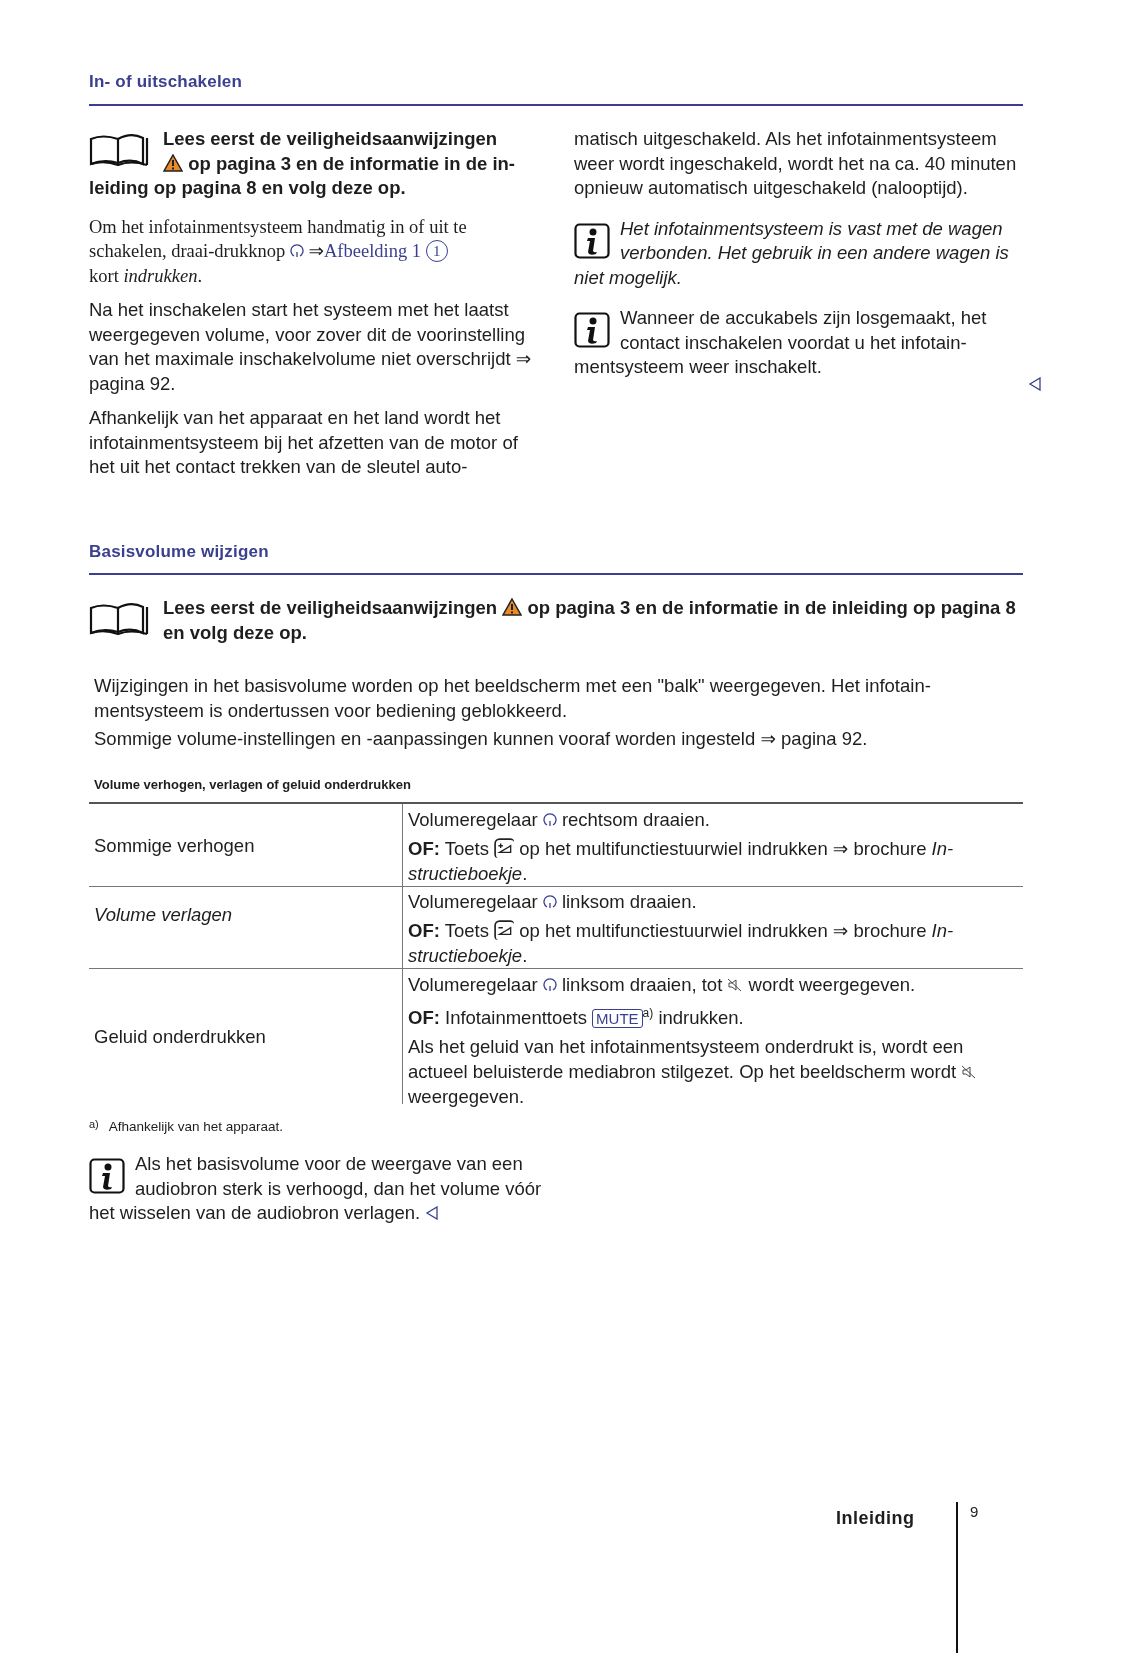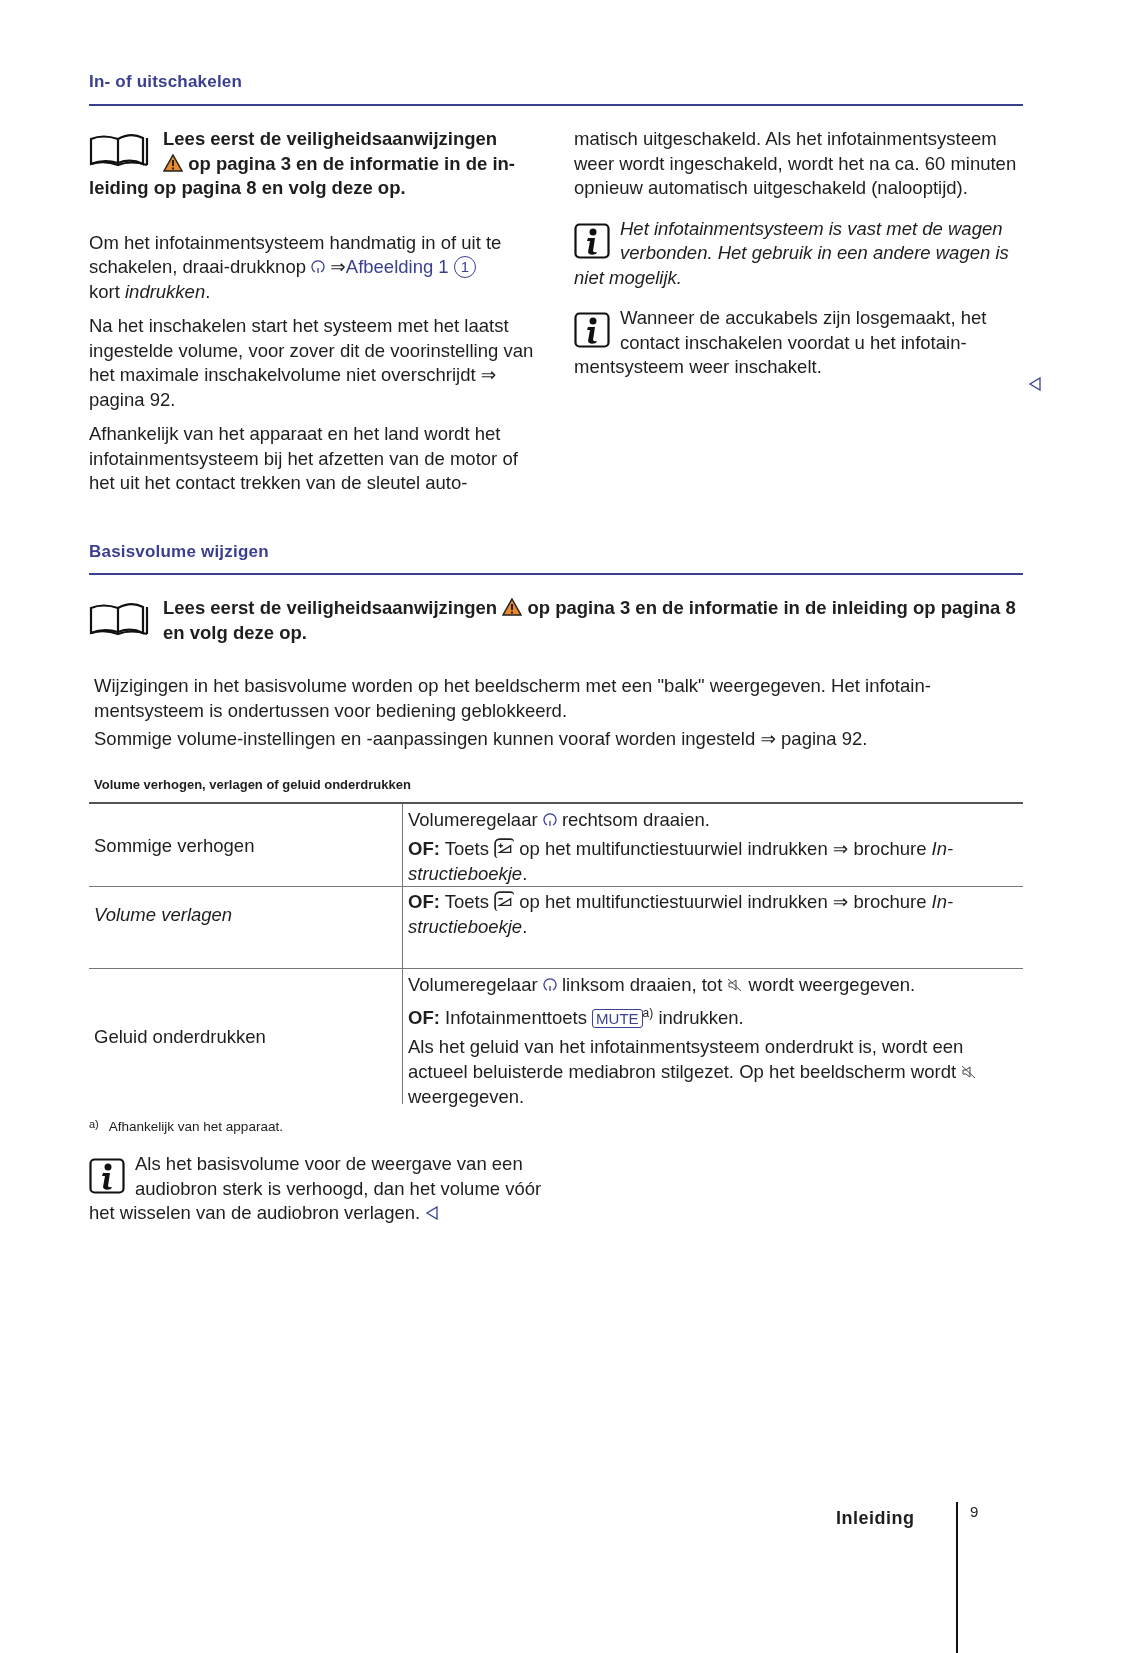--- a/index.html
+++ b/index.html
@@ -63,42 +63,42 @@
     <span>Lees eerst de veiligheidsaanwijzingen</span><br>
     <svg class="warn" viewBox="0 0 20 18">
       <polygon points="10,1 19,17 1,17" fill="#e8892a" stroke="#222" stroke-width="1.5"></polygon>
       <rect x="9" y="6" width="2" height="6" fill="#222"></rect>
         <rect x="9" y="13.5" width="2" height="2" fill="#222"></rect>
     </svg>
     <span>op pagina 3 en de informatie in de in-</span><br>
     <span>leiding op pagina 8 en volg deze op.</span>
   </div>
 
-  <p class="body" style="margin-top:30px;">
+  <p class="body" style="margin-top:14px;font-family:Liberation Serif, serif;">
     <span>Om het infotainmentsysteem handmatig in of uit te schakelen, draai-drukknop</span>
     <svg class="knob" viewBox="0 0 14 14">
         <path d="M4 12 A6 6 0 1 1 10 12" fill="none" stroke="#3a3f8f" stroke-width="1.3"></path>
         <line x1="7" y1="8" x2="7" y2="13" stroke="#3a3f8f" stroke-width="1.3"></line>
       </svg>
     <span>⇒</span><a class="link">Afbeelding 1</a>
     <span class="circnum">1</span><br>
     <span>kort</span>
     <em>indrukken</em><span>.</span>
   </p>
 
   <p class="body" style="margin-top:10px;">
-    <span>Na het inschakelen start het systeem met het laatst ingestelde volume, voor zover dit de voorin­stelling van het maximale inschakelvolume niet overschrijdt</span>
+    <span>Na het inschakelen start het systeem met het laatst weergegeven volume, voor zover dit de voorin­stelling van het maximale inschakelvolume niet overschrijdt</span>
     <a>⇒ pagina 92.</a>
   </p>
 
   <p class="body" style="margin-top:10px;">Afhankelijk van het apparaat en het land wordt het infotainmentsysteem bij het afzetten van de motor of het uit het contact trekken van de sleutel auto-</p>
 </div>
 
 <div class="abs" style="left:574px; top:127px; width:450px;">
-  <p class="body">matisch uitgeschakeld. Als het infotainmentsys­teem weer wordt ingeschakeld, wordt het na ca. 60 minuten opnieuw automatisch uitgeschakeld (na­looptijd).</p>
+  <p class="body">matisch uitgeschakeld. Als het infotainmentsys­teem weer wordt ingeschakeld, wordt het na ca. 40 minuten opnieuw automatisch uitgeschakeld (na­looptijd).</p>
 
   <div class="body" style="margin-top:16px;font-style:italic;">
     <svg class="info-icon" viewBox="0 0 36 36">
       <rect x="1.5" y="1.5" width="33" height="33" rx="4" fill="none" stroke="#111" stroke-width="2.2"></rect>
       <circle cx="19" cy="9" r="3.5" fill="#111"></circle>
       <path d="M14 15 L21 15 L19 28 Q20 30 23 29 L22 31 Q15 33 14 29 L16 18 L13 18 Z" fill="#111"></path>
     </svg>
     <span>Het infotainmentsysteem is vast met de wa­gen verbonden. Het gebruik in een andere wagen is niet mogelijk.</span>
   </div>
 
@@ -164,20 +164,28 @@
         <line x1="6" y1="5" x2="6" y2="9" stroke="#222" stroke-width="1.2"></line>
     </svg>
     <span>op het multifunctiestuurwiel indrukken ⇒ brochure</span>
     <em>In­structieboekje</em><span>.</span>
   </div>
 </div>
 <div class="abs thinrule" style="left:89px; top:886px; width:934px;"></div>
 
 <div class="abs cell-left" style="left:94px; top:904px;font-style:italic;">Volume verlagen</div>
 <div class="abs cell-right" style="left:408px; top:889px; width:600px;">
+  <div class="line">
+    <span>Volumeregelaar</span>
+    <svg class="knob" viewBox="0 0 14 14">
+        <path d="M4 12 A6 6 0 1 1 10 12" fill="none" stroke="#3a3f8f" stroke-width="1.3"></path>
+        <line x1="7" y1="8" x2="7" y2="13" stroke="#3a3f8f" stroke-width="1.3"></line>
+      </svg>
+    <span>linksom draaien.</span>
+  </div>
   <div>
     <b>OF:</b>
     <span>Toets</span>
     <svg class="keyicon" viewBox="0 0 18 18" style="border:none;width:20px;height:20px;">
       <rect x="1" y="1" width="18" height="18" rx="4" fill="none" stroke="#222" stroke-width="1.5"></rect>
       <path d="M5 13 L15 13 L15 7 Z" fill="none" stroke="#222" stroke-width="1.2"></path>
       <line x1="4" y1="7" x2="8" y2="7" stroke="#222" stroke-width="1.2"></line>
     </svg>
     <span>op het multifunctiestuurwiel indrukken ⇒ brochure</span>
     <em>In­structieboekje</em><span>.</span>

